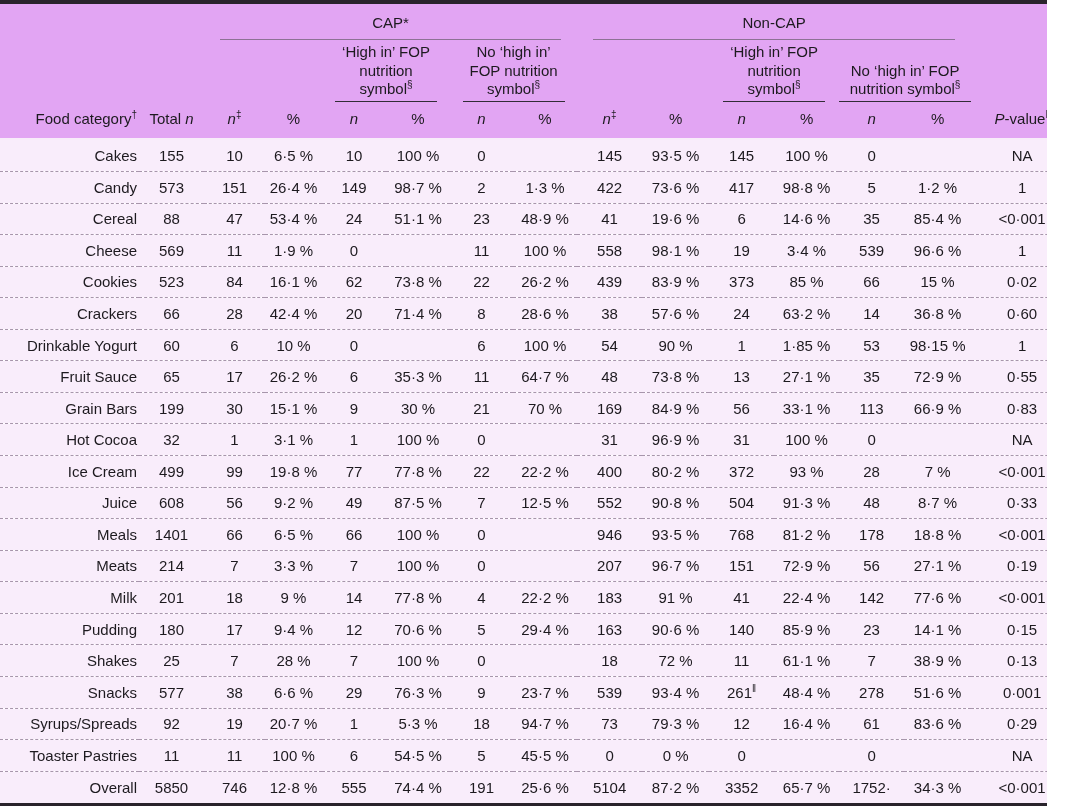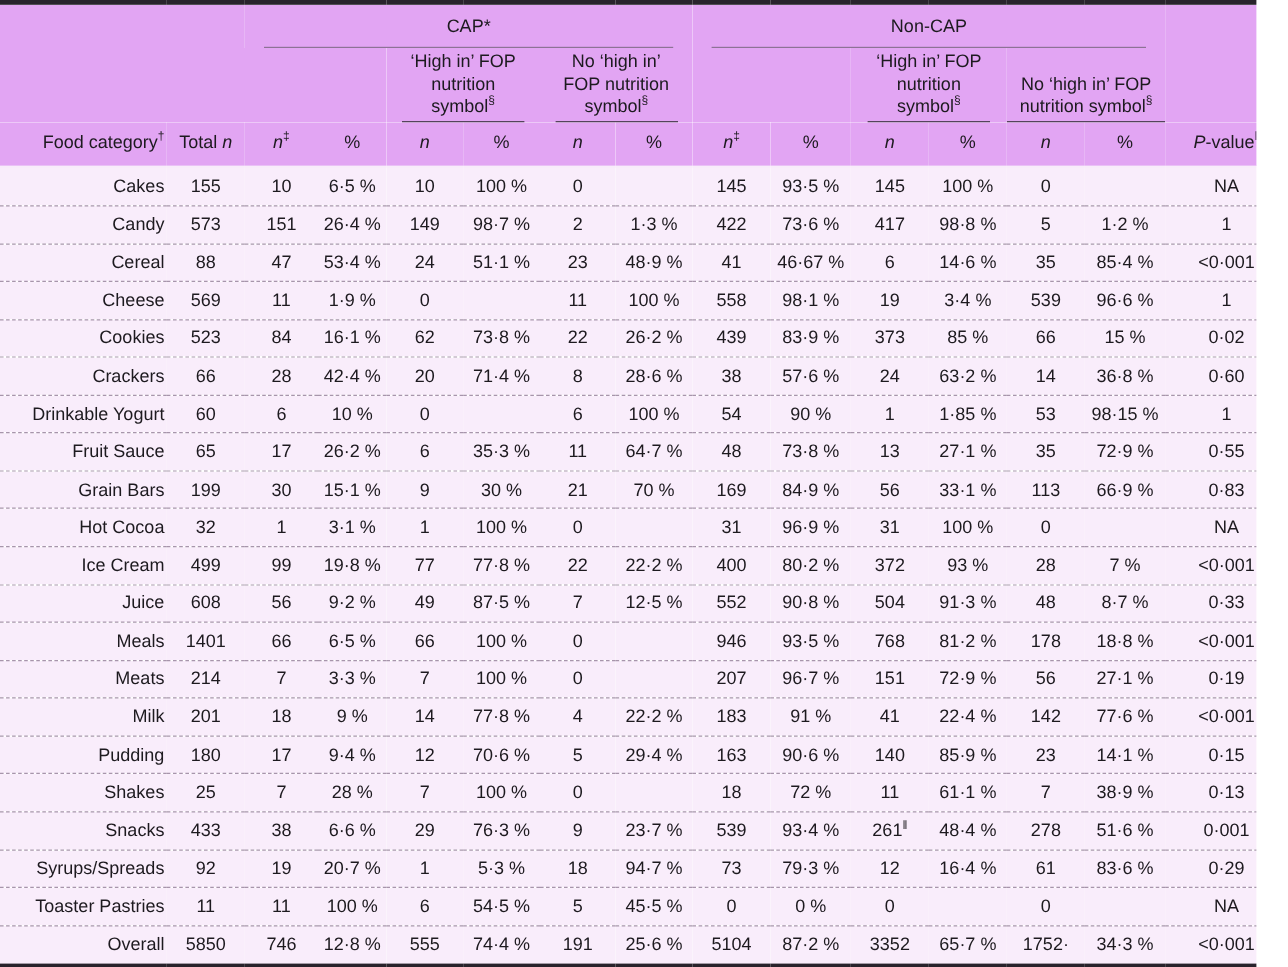--- a/index.html
+++ b/index.html
@@ -157,21 +157,21 @@
         <tr>
           <td class="cat">Cereal</td>
           <td>88</td>
           <td>47</td>
           <td>53·4 %</td>
           <td>24</td>
           <td>51·1 %</td>
           <td>23</td>
           <td>48·9 %</td>
           <td>41</td>
-          <td>46·67 %</td>
+          <td>19·6 %</td>
           <td>6</td>
           <td>14·6 %</td>
           <td>35</td>
           <td>85·4 %</td>
           <td>&lt;0·001</td>
         </tr>
         <tr>
           <td class="cat">Cheese</td>
           <td>569</td>
           <td>11</td>
@@ -404,21 +404,21 @@
           <td>18</td>
           <td>72 %</td>
           <td>11</td>
           <td>61·1 %</td>
           <td>7</td>
           <td>38·9 %</td>
           <td>0·13</td>
         </tr>
         <tr>
           <td class="cat">Snacks</td>
-          <td>433</td>
+          <td>577</td>
           <td>38</td>
           <td>6·6 %</td>
           <td>29</td>
           <td>76·3 %</td>
           <td>9</td>
           <td>23·7 %</td>
           <td>539</td>
           <td>93·4 %</td>
           <td>261<sup>‖</sup></td>
           <td>48·4 %</td>

